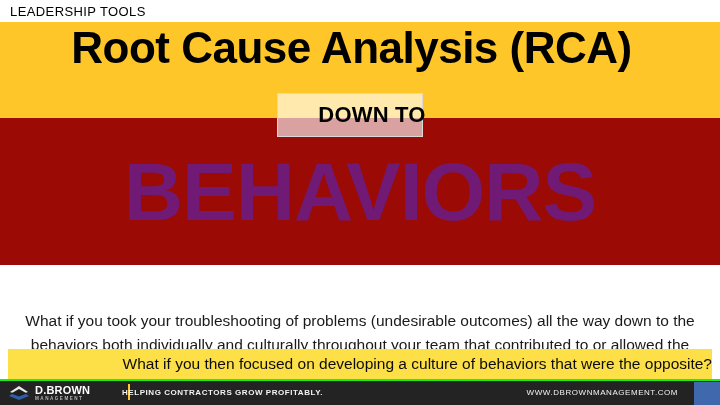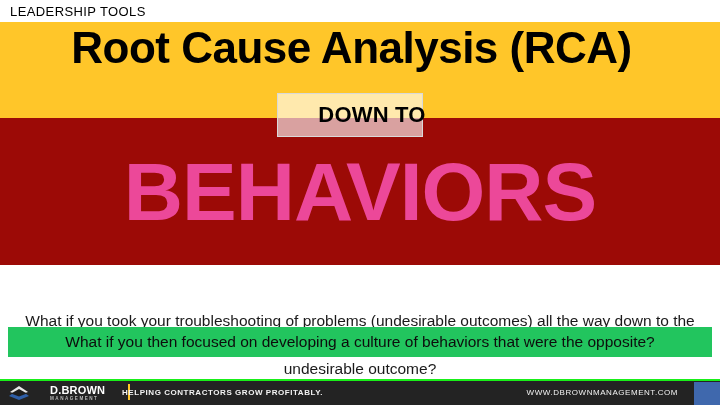--- a/index.html
+++ b/index.html
@@ -69,21 +69,21 @@
     position: absolute;
     left: 0;
     top: 118px;
     width: 720px;
     height: 147px;
     display: flex;
     align-items: center;
     justify-content: center;
     font-size: 82px;
     font-weight: bold;
-    color: #ec4899;
+    color: #701a75;
     letter-spacing: -1px;
     white-space: nowrap;
   }
 
   
   .badge {
     position: absolute;
     left: 277px;
     top: 93px;
     width: 146px;
@@ -113,27 +113,27 @@
     font-size: 15.5px;
     line-height: 24px;
     color: #1a1a1a;
     margin-top: 40px;
   }
 
   
   .callout {
     position: absolute;
     left: 8px;
-    top: 327px;
+    top: 349px;
     width: 704px;
     height: 30px;
-    background: #22c55e;
-    display: flex;
-    align-items: center;
-    justify-content: center;
+    background: #fde047;
+    display: flex;
+    align-items: center;
+    justify-content: flex-end;
   }
   .callout-text {
     font-size: 15.5px;
     color: #0d0d0d;
     white-space: nowrap;
   }
 
   
   .footer {
     position: absolute;
@@ -151,21 +151,21 @@
     height: 3px;
     background: #19ef19;
   }
   .logo-wrap {
     position: absolute;
     left: 8px;
     top: 383px;
     height: 20px;
     display: flex;
     align-items: center;
-    gap: 20px;
+    gap: 5px;
   }
   .logo-mark {
     position: relative;
     width: 22px;
     height: 16px;
   }
   .logo-mark svg { display: block; }
   .logo-words {
     display: flex;
     flex-direction: column;

